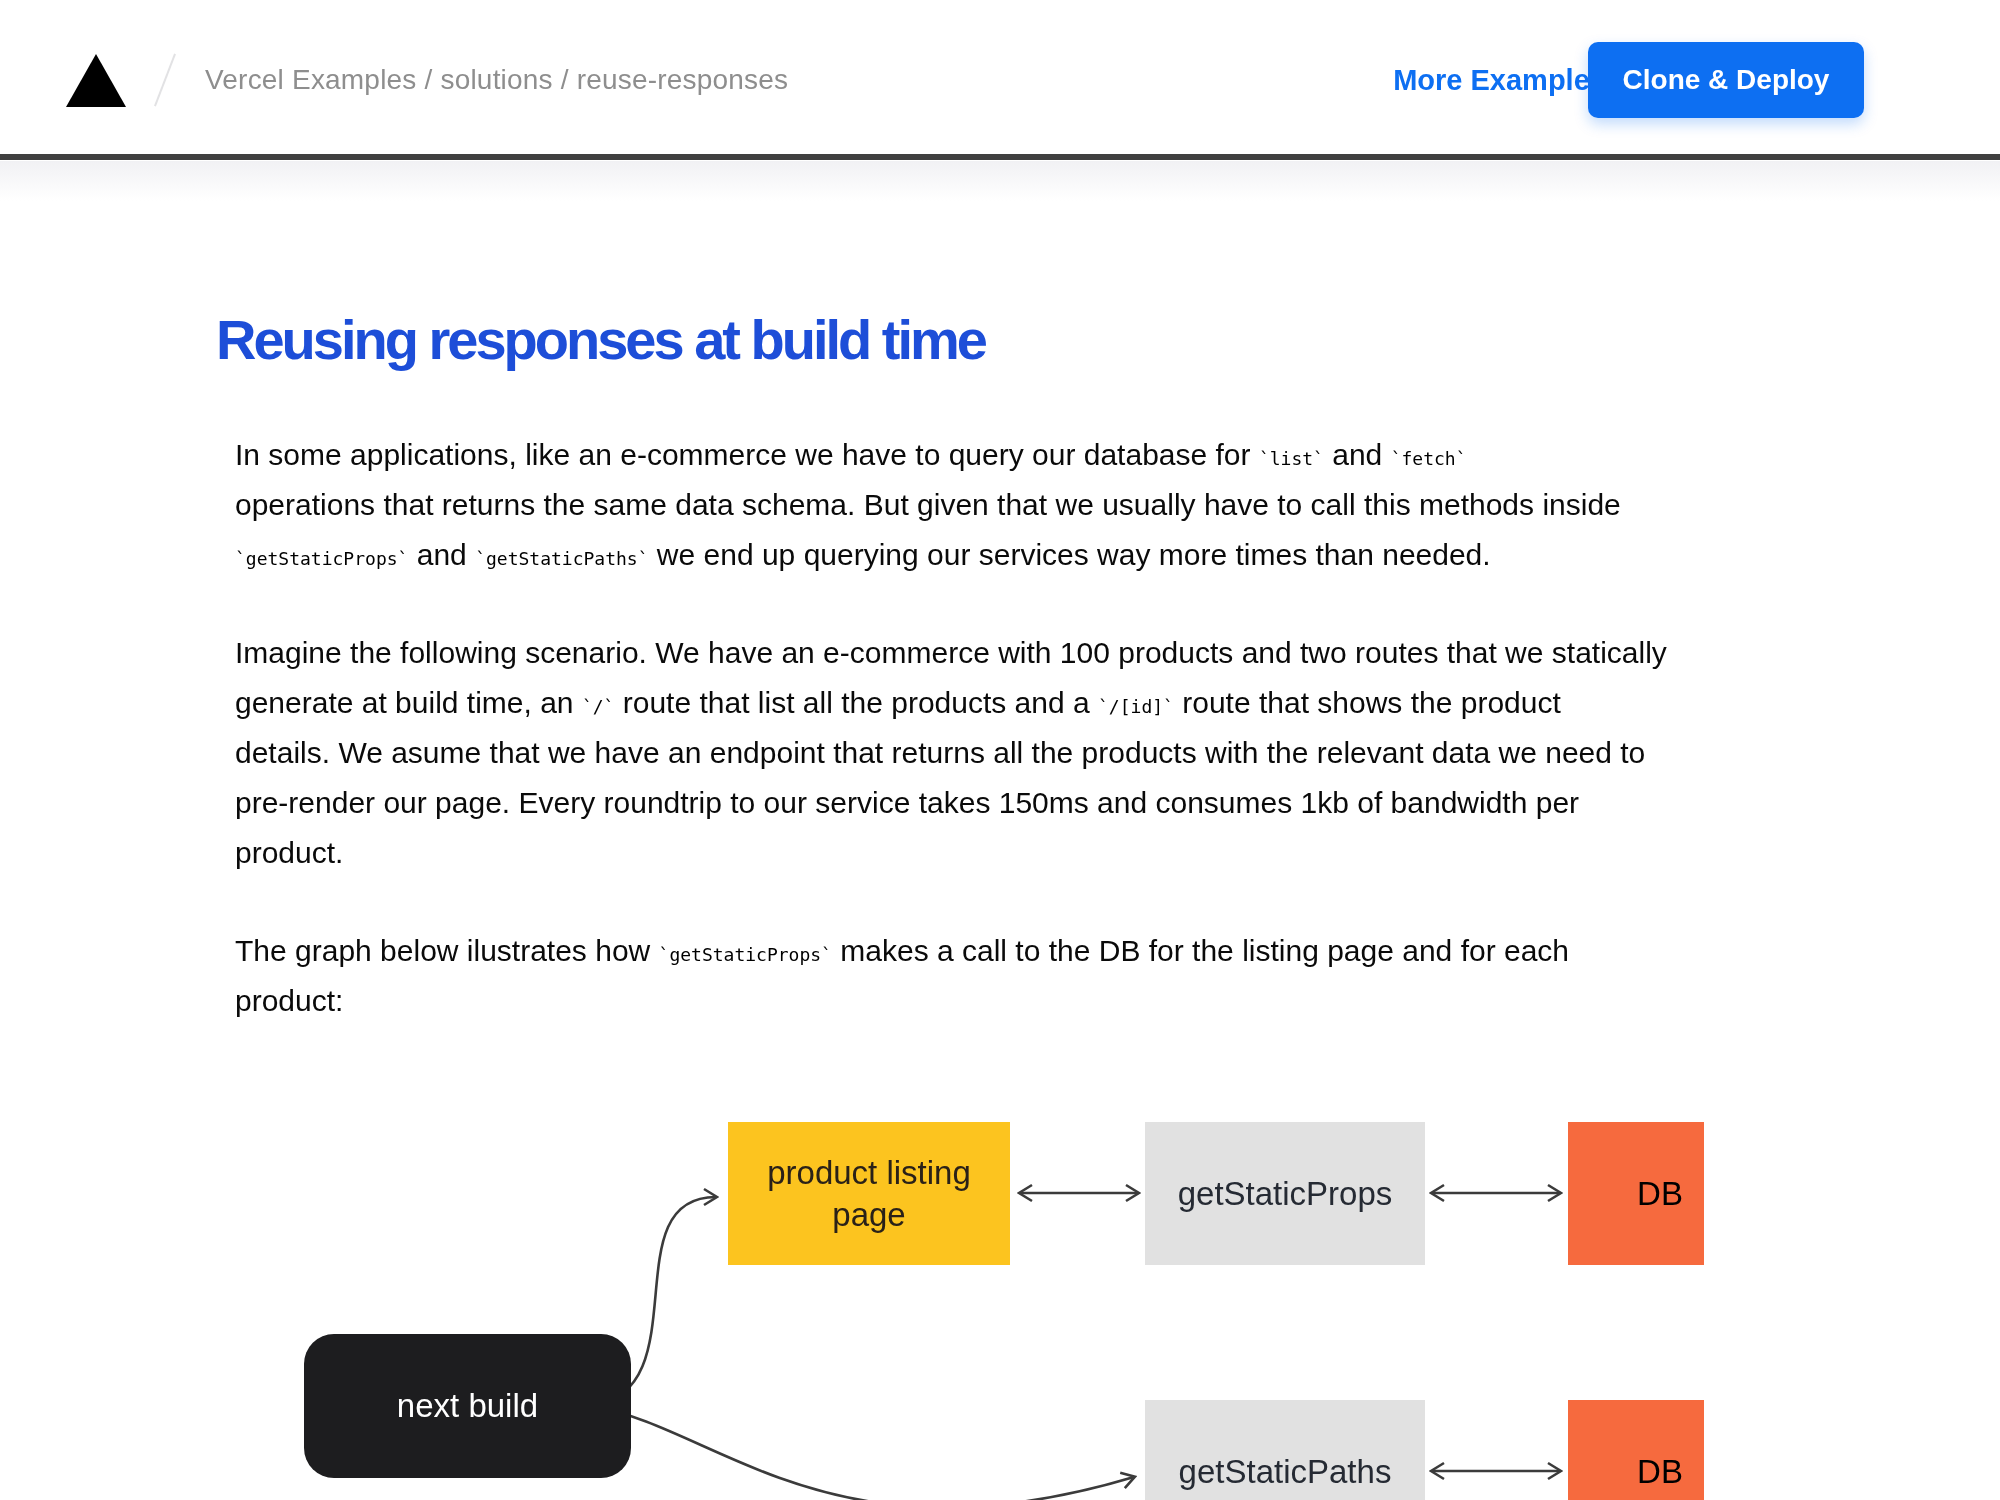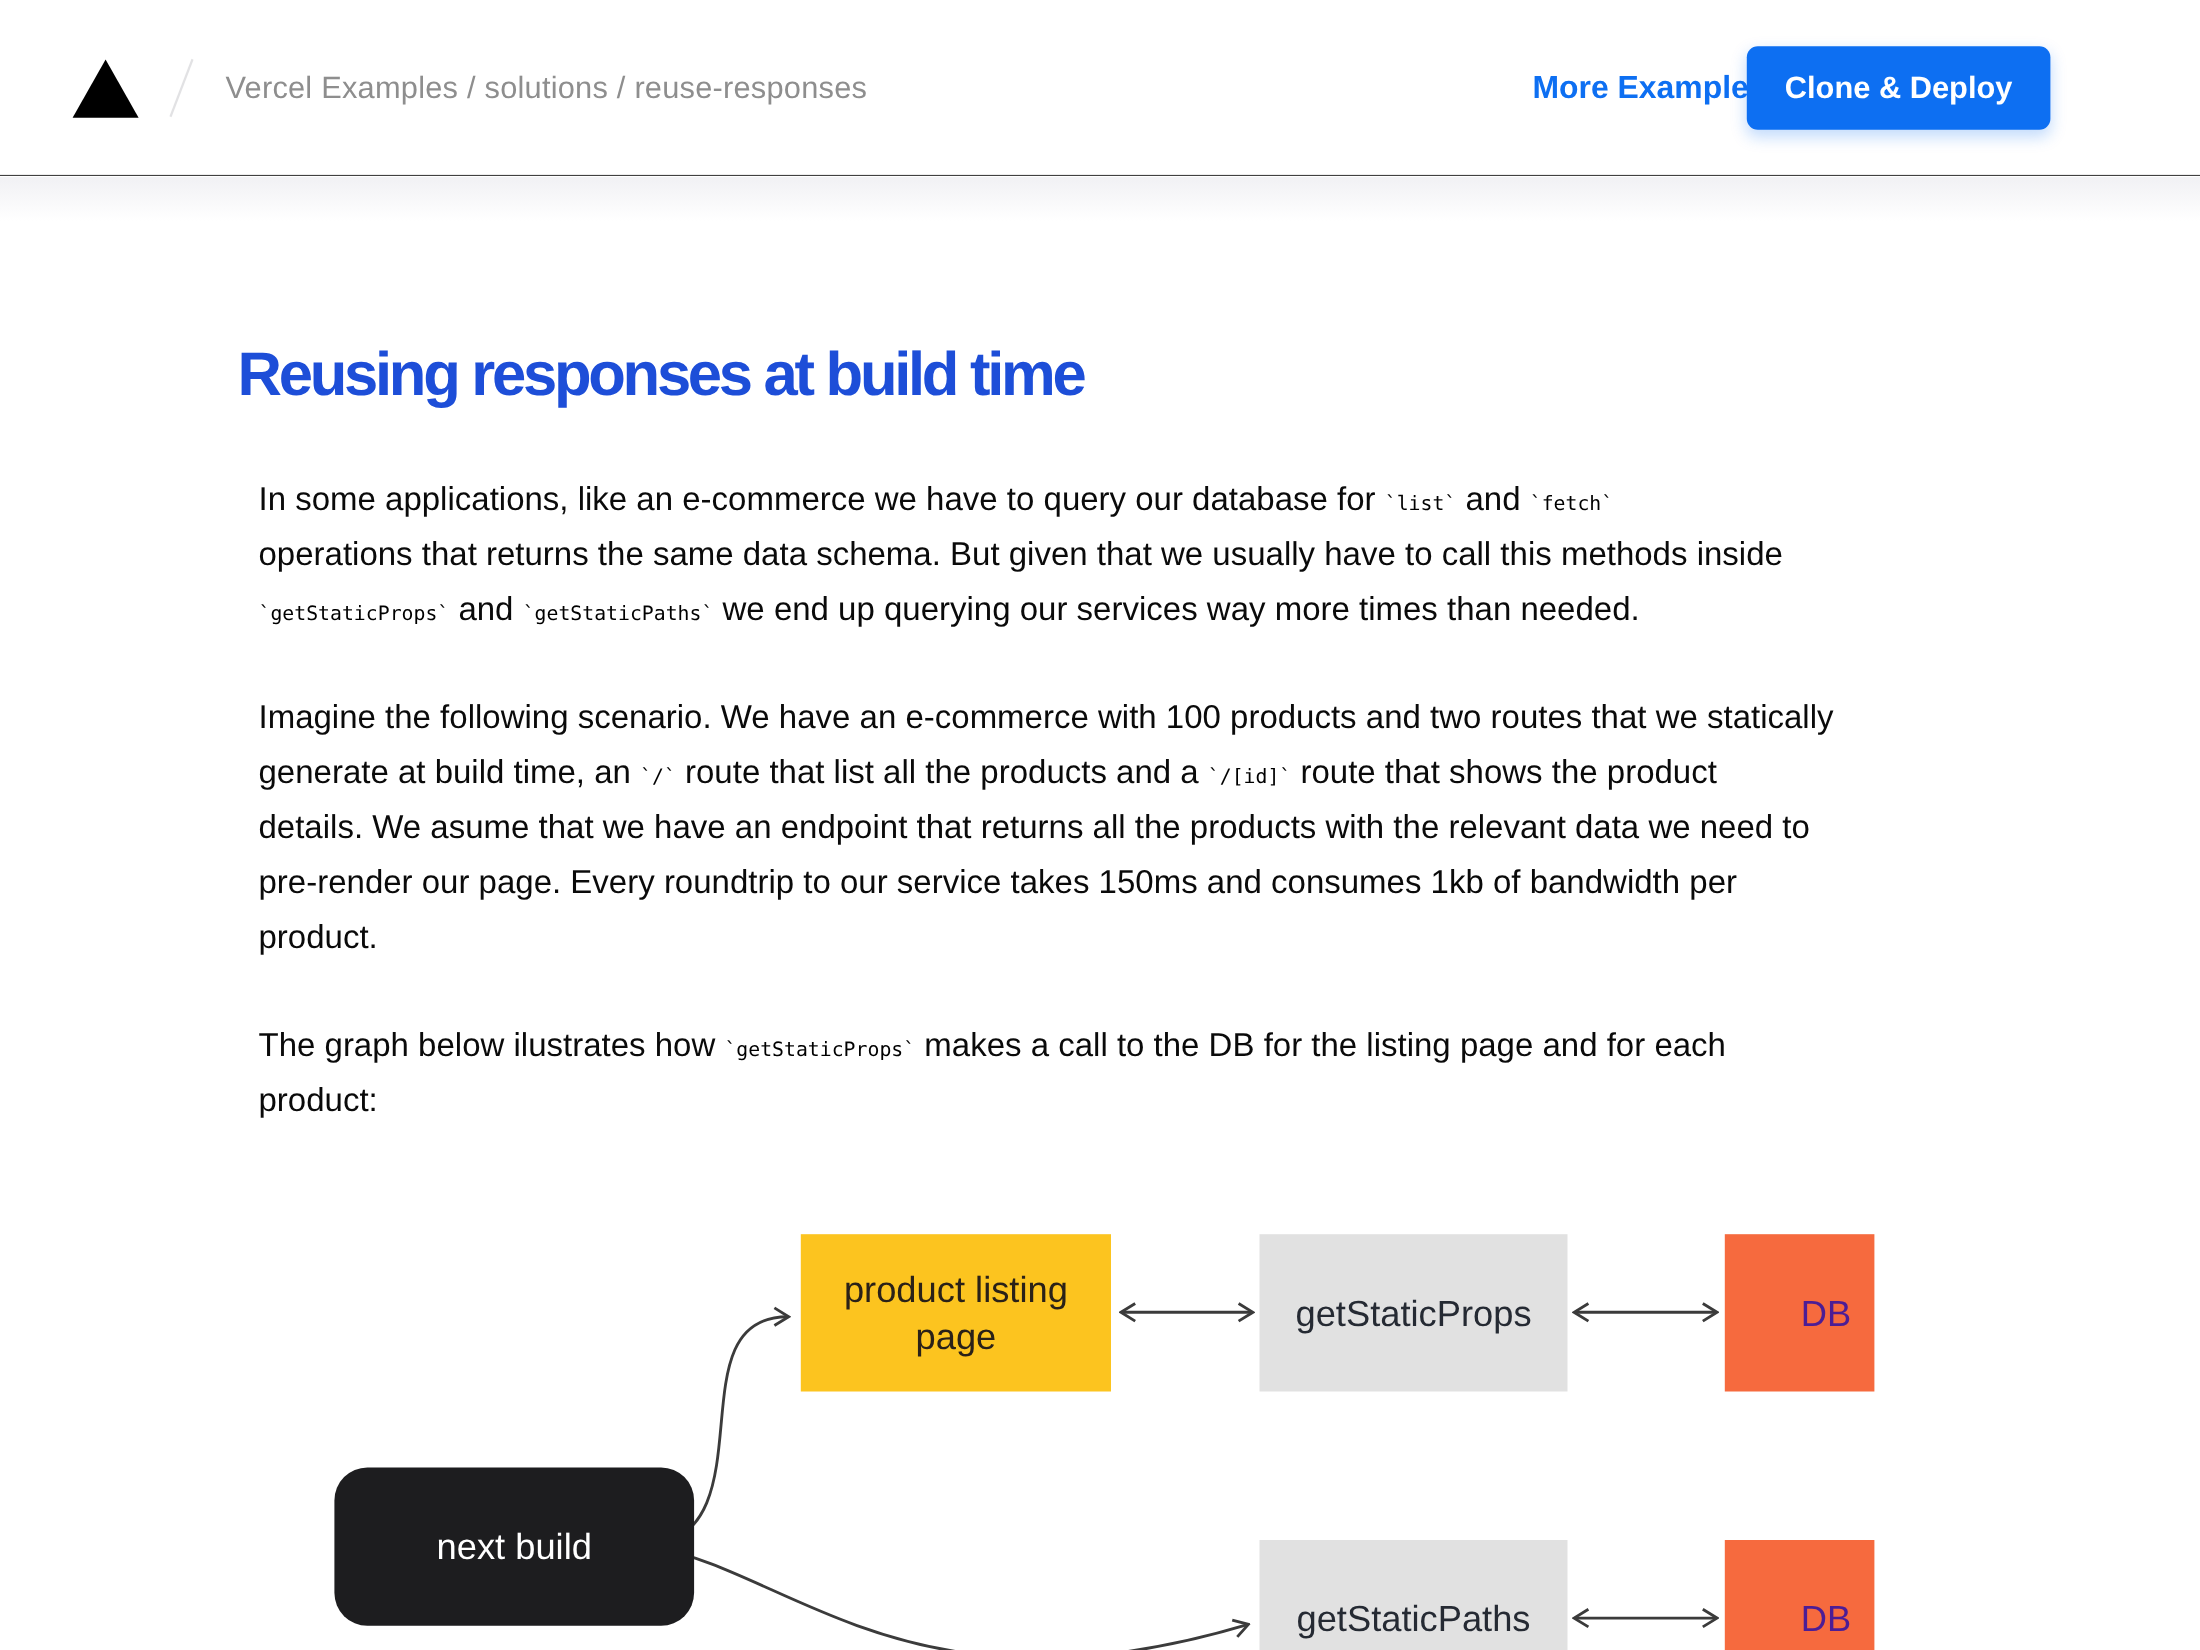--- a/index.html
+++ b/index.html
@@ -5,21 +5,21 @@
   * { margin:0; padding:0; box-sizing:border-box; }
   html,body { background:#fff; }
   .page {
     position:relative; width:2000px; height:1500px; overflow:hidden;
     background:#ffffff; font-family:"Liberation Sans", sans-serif; color:#0a0a0a;
   }
 
   
   .header {
     position:absolute; top:0; left:0; width:2000px; height:160px;
-    background:#ffffff; border-bottom:1px solid #404040; z-index:5;
+    background:#ffffff; border-bottom:6px solid #404040; z-index:5;
   }
   .header-glow {
     position:absolute; top:161px; left:0; width:2000px; height:40px;
     background:linear-gradient(to bottom, #f1f1f4, #ffffff); z-index:4;
   }
   .logo-link { position:absolute; left:66px; top:54px; width:60px; height:54px; cursor:pointer; }
   .logo-triangle {
     width:0; height:0;
     border-left:30px solid transparent; border-right:30px solid transparent;
     border-bottom:53px solid #000000;
@@ -59,21 +59,21 @@
   #para-1 { top:628px; }
   #para-2 { top:926px; }
 
   
   .diagram-node {
     position:absolute; display:flex; align-items:center; justify-content:center;
     text-align:center; font-size:33px; z-index:2;
   }
   .node-yellow { background:#fcc41f; color:#2a2118; }
   .node-gray   { background:#e1e1e1; color:#252a33; }
-  .node-orange { background:#f66a3e; color:#4c1d95;padding-left:48px; }
+  .node-orange { background:#f66a3e; color:#000000;padding-left:48px; }
   .node-black  { background:#1d1d1f; color:#ffffff; border-radius:30px; }
 
   #node-product-listing { left:728px;  top:1122px; width:282px; height:143px; }
   #node-product-listing span { display:block; width:220px; line-height:42px; }
   #node-gsprops   { left:1145px; top:1122px; width:280px; height:143px; }
   #node-db-top    { left:1568px; top:1122px; width:136px; height:143px; }
   #node-next-build{ left:304px;  top:1334px; width:327px; height:144px; }
   #node-gspaths   { left:1145px; top:1400px; width:280px; height:143px; }
   #node-db-bottom { left:1568px; top:1400px; width:136px; height:143px; }
 

